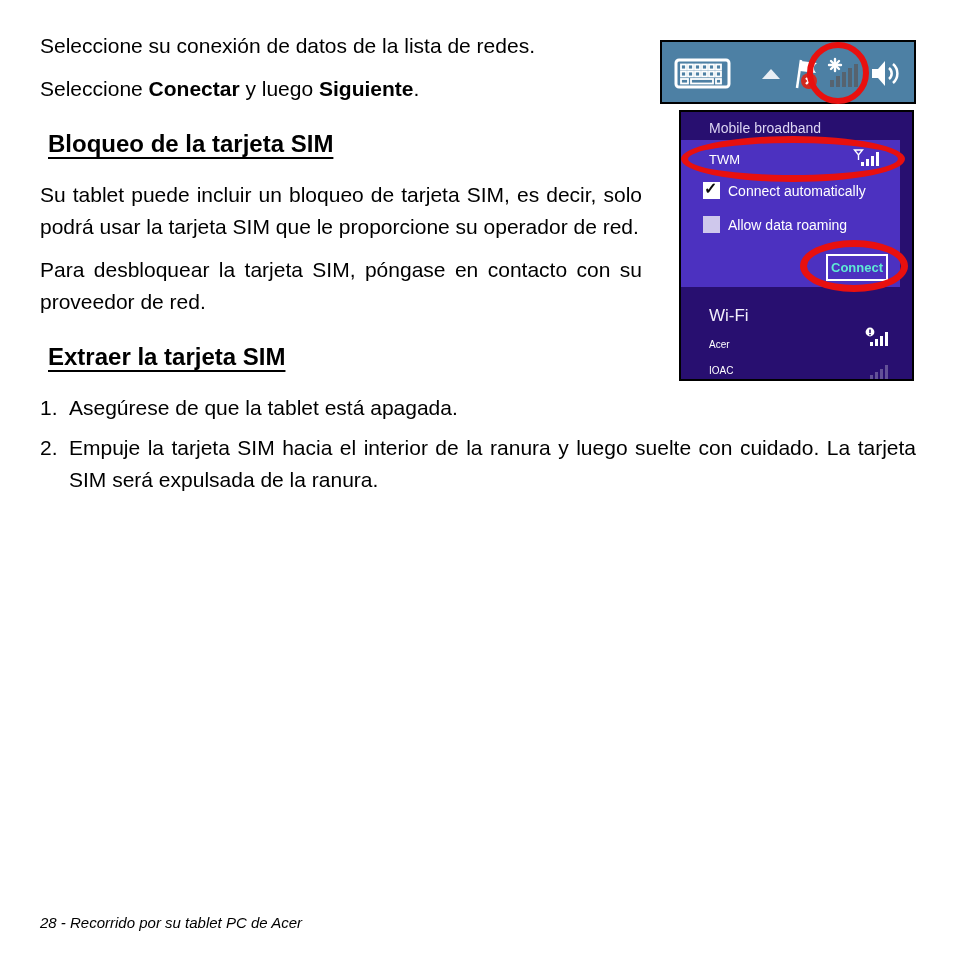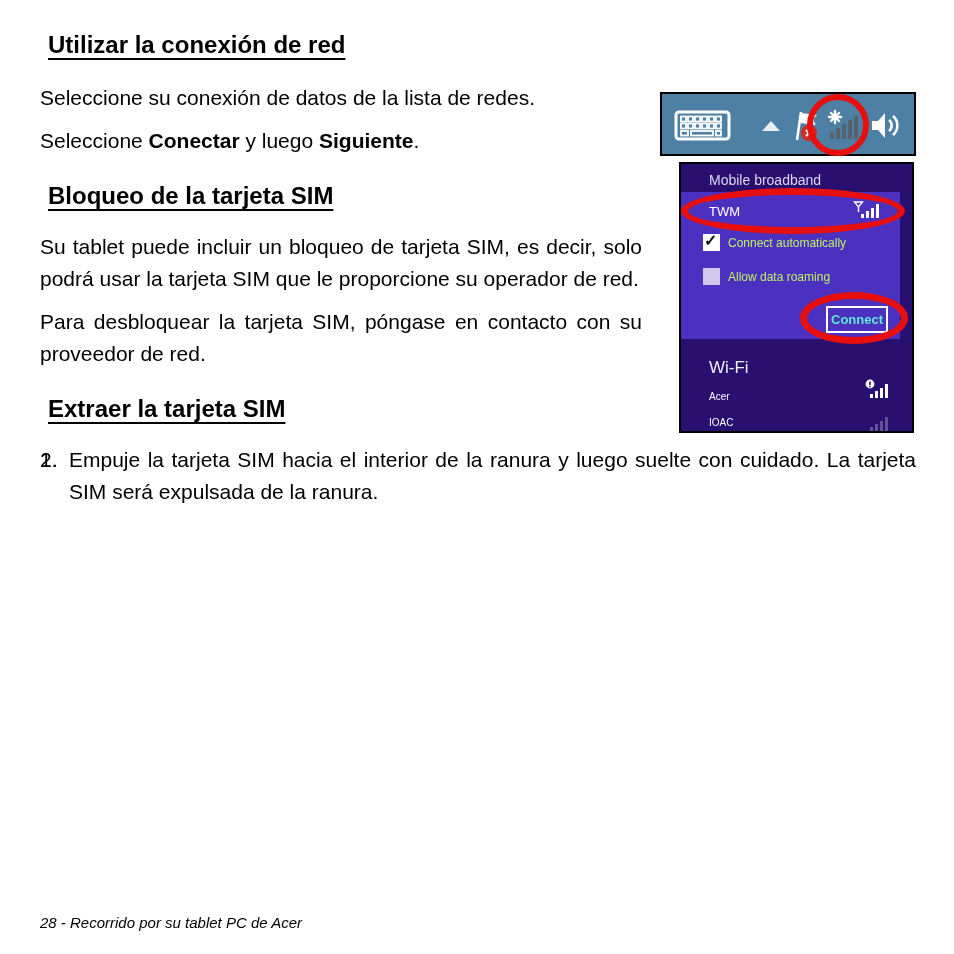--- a/index.html
+++ b/index.html
@@ -36,21 +36,21 @@
   .panel-light{position:absolute;left:0;right:12px;top:28px;height:147px;background:#4c31c0;}
   .twm-name{position:absolute;left:28px;top:12px;font-size:13px;}
   .twm-signal{position:absolute;right:20px;top:8px;}
   .cb-row{position:absolute;left:22px;display:flex;align-items:center;}
   .cb-row.r1{top:42px;}
   .cb-row.r2{top:76px;}
   .cb-box{box-sizing:border-box;width:17px;height:17px;margin-right:8px;position:relative;}
   .cb-box.checked{background:#fff;}
   .cb-box.unchecked{background:#cfc8ec;}
   .cb-box .check{position:absolute;left:1px;top:-3px;font-size:16px;font-weight:bold;color:#0a0a0a;}
-  .cb-label{font-size:12px;color:#bef264;}
+  .cb-label{font-size:14px;color:#ffffff;}
   .connect-btn{
     position:absolute;left:145px;top:114px;box-sizing:border-box;width:62px;height:27px;
     border:2px solid #fff;color:#5eead4;font-size:13px;font-weight:bold;text-align:center;line-height:23px;
     background:transparent;
   }
   .wifi-header{position:absolute;left:28px;top:194px;font-size:17px;color:#f0edfa;}
   .wifi-name{position:absolute;left:28px;font-size:10px;}
   .wifi-name.acer{top:227px;}
   .wifi-name.ioac{top:253px;}
   .wifi-signal{position:absolute;right:20px;}
@@ -64,21 +64,20 @@
   }
   .circ-tray{left:147px;top:2px;width:62px;height:62px;}
   .circ-twm{left:21px;top:96px;width:224px;height:46px;border-width:7px;}
   .circ-connect{left:140px;top:200px;width:108px;height:52px;border-width:7px;}
 </style>
 </head>
 <body>
 
 <div class="page">
 
-  <h1 class="heading">Utilizar la conexión de red</h1>
 
   <div>
 
     <div class="figure">
 
       <div class="taskbar">
         <span class="abs" style="left:12px;top:16px;">
           <svg width="57" height="31" viewBox="0 0 57 31">
             <rect x="2" y="2" width="53" height="27" rx="3" fill="none" stroke="#fff" stroke-width="3"></rect>
             <g fill="none" stroke="#fff" stroke-width="1.8">
@@ -215,20 +214,21 @@
     <h2 class="heading sub">Bloqueo de la tarjeta SIM</h2>
 
     <p class="body-text">Su tablet puede incluir un bloqueo de tarjeta SIM, es decir, solo podrá usar la tarjeta SIM que le proporcione su operador de red.</p>
 
     <p class="body-text full">Para desbloquear la tarjeta SIM, póngase en contacto con su proveedor de red.</p>
 
     <h2 class="heading sub">Extraer la tarjeta SIM</h2>
 
     <div class="list-item">
       <span class="num">1.</span>
+      <span>Asegúrese de que la tablet está apagada.</span>
     </div>
     <div class="list-item">
       <span class="num">2.</span>
       <span>Empuje la tarjeta SIM hacia el interior de la ranura y luego suelte con cuidado. La tarjeta SIM será expulsada de la ranura.</span>
     </div>
 
   </div>
 </div>
 
 <div class="footer">28 - Recorrido por su tablet PC de Acer</div>

